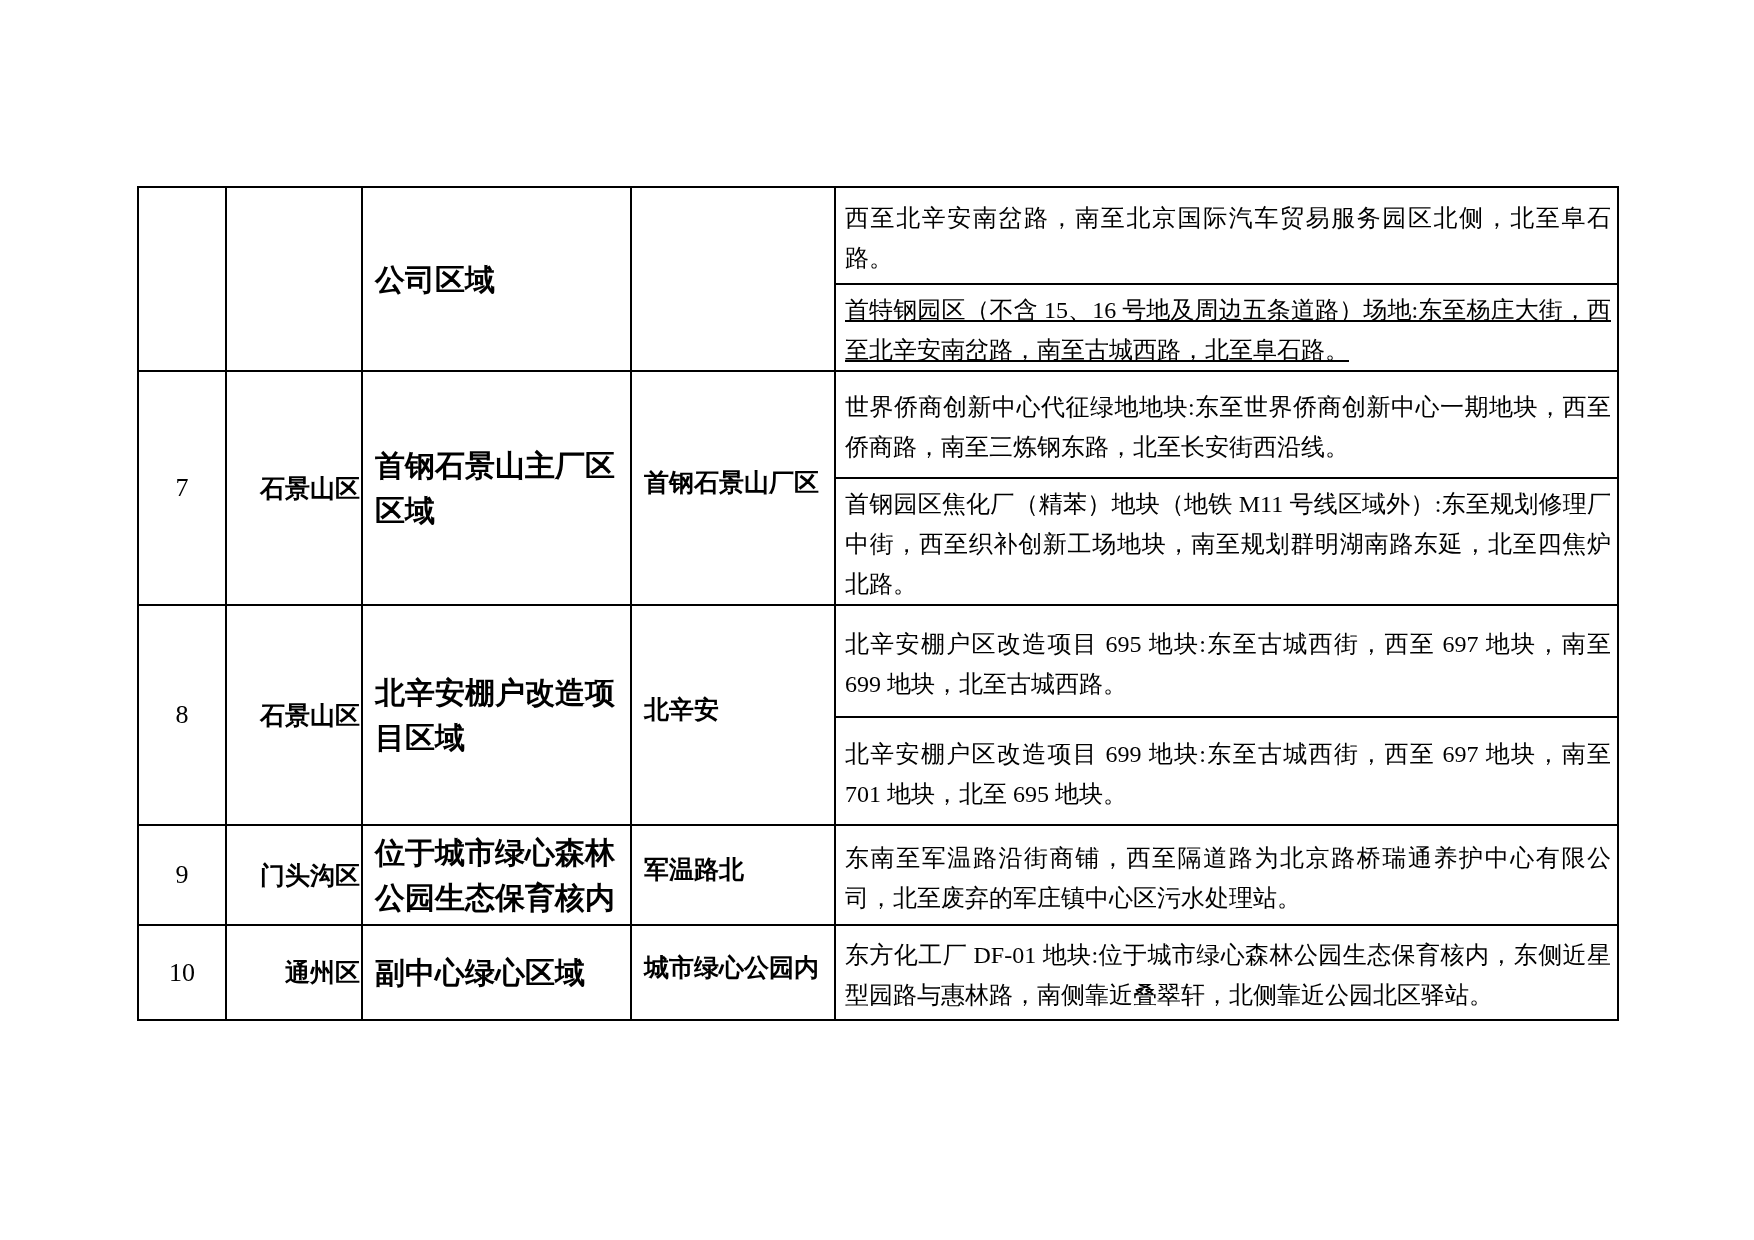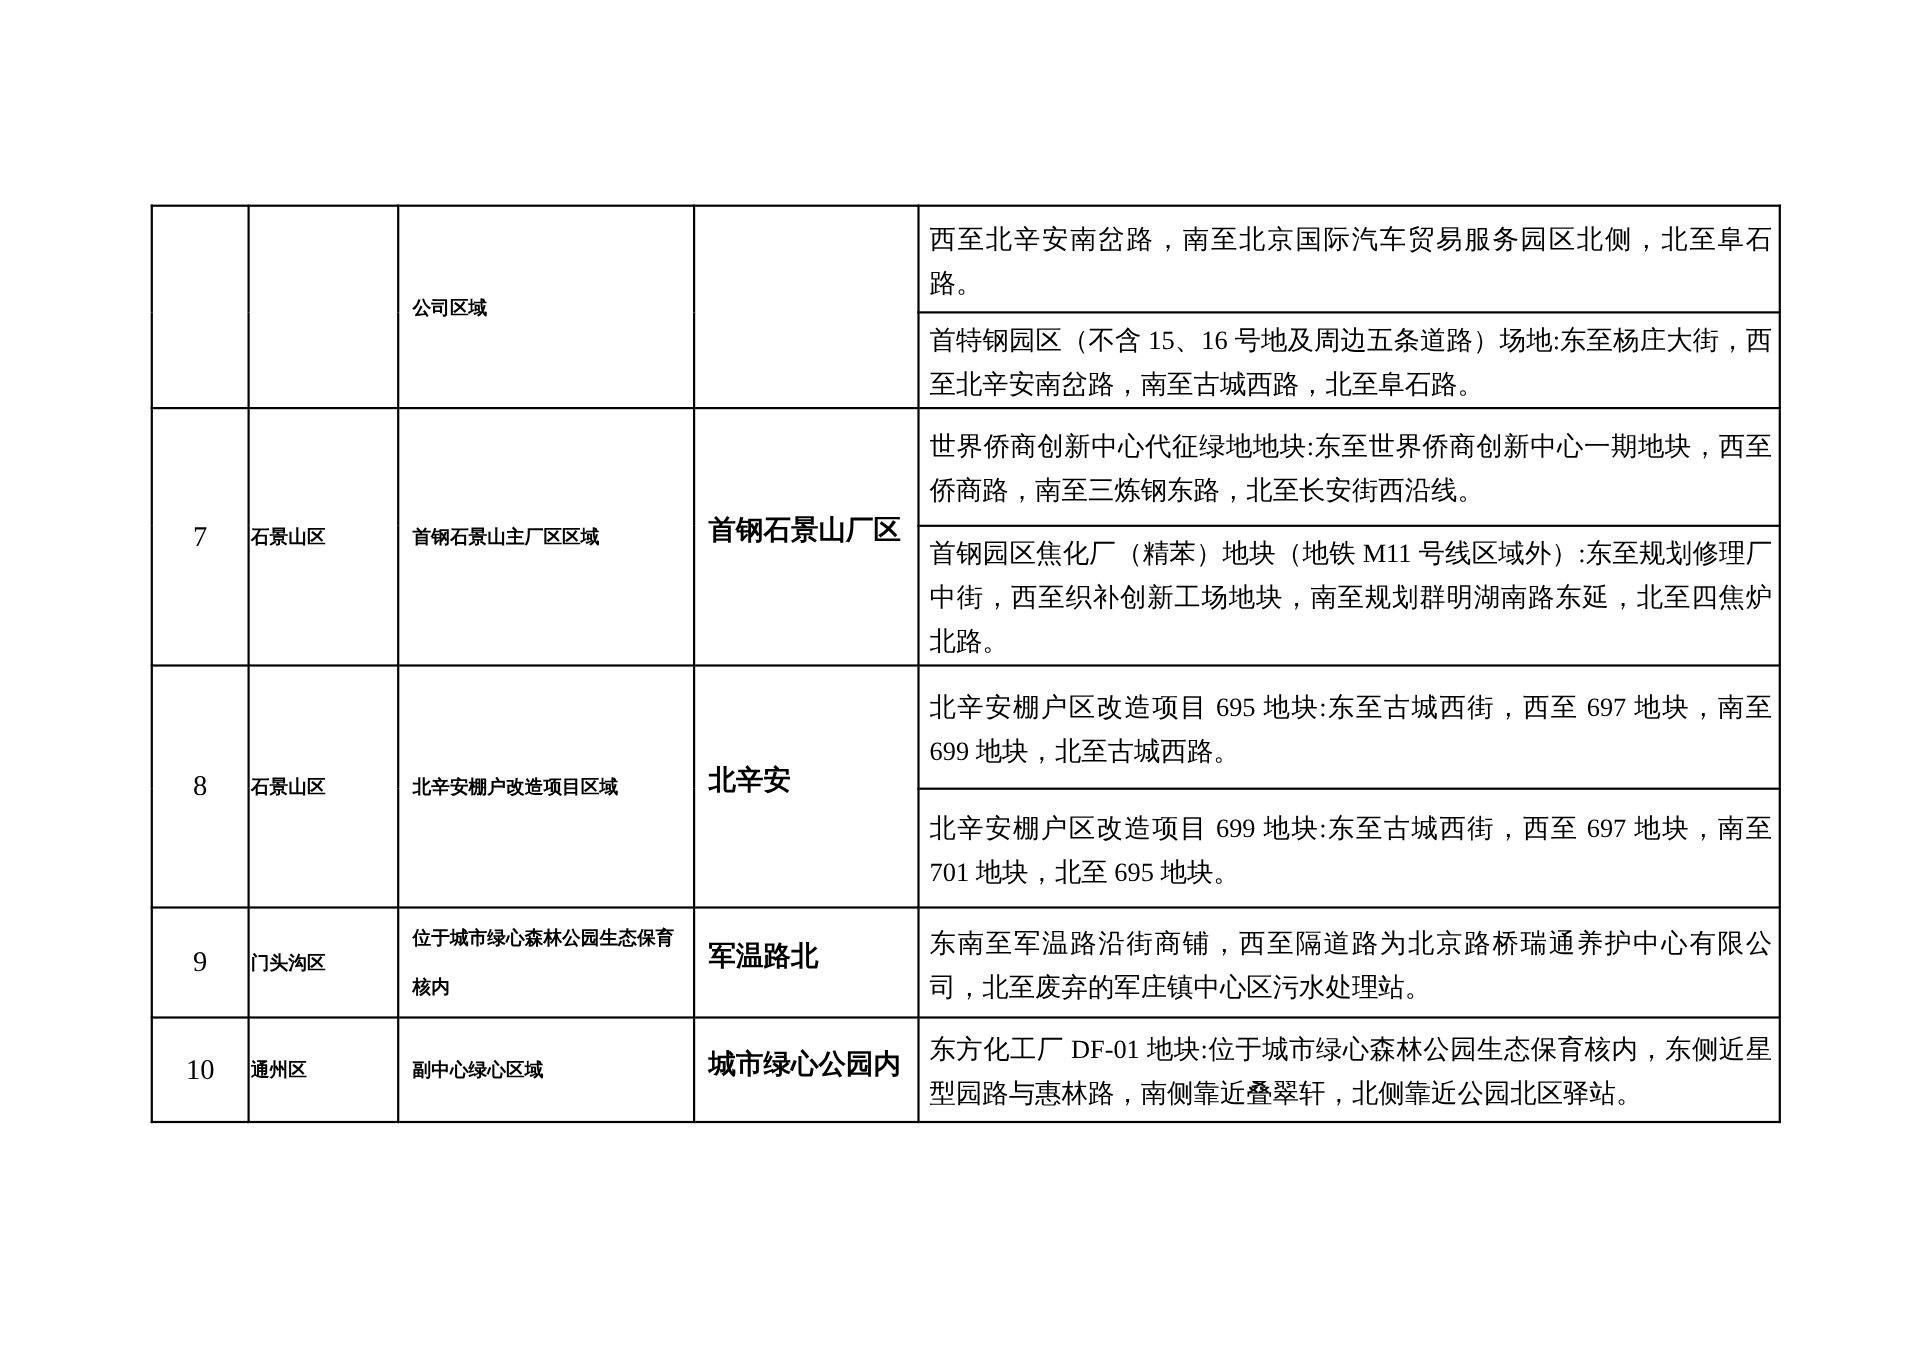--- a/index.html
+++ b/index.html
@@ -33,29 +33,29 @@
     vertical-align: middle;
     overflow: hidden;
     box-sizing: border-box;
   }
   td.col-num {
     text-align: center;
     font-size: 26px;
     font-family: "Liberation Serif", serif;
   }
   td.col-district {
-    text-align: left;
+    text-align: right;
     font-weight: bold;
     font-family: "Liberation Sans", sans-serif;
-    font-size: 17px;
+    font-size: 25px;
   }
   td.col-area {
     font-weight: bold;
     font-family: "Liberation Sans", sans-serif;
-    font-size: 17px;
+    font-size: 30px;
     line-height: 45px;
     padding: 0 10px 0 12px;
   }
   td.col-location {
     font-weight: bold;
     font-family: "Liberation Sans", sans-serif;
     font-size: 25px;
     line-height: 42px;
     padding: 0 8px 12px 12px;
   }
@@ -83,21 +83,21 @@
     </colgroup>
     <tbody id="table-body">
         <tr>
           <td rowspan="2" class="col-num"></td>
           <td rowspan="2" class="col-district"></td>
           <td rowspan="2" class="col-area">公司区域</td>
           <td rowspan="2" class="col-location"></td>
           <td class="col-desc" style="height: 97px;">西至北辛安南岔路，南至北京国际汽车贸易服务园区北侧，北至阜石路。</td>
         </tr>
         <tr>
-          <td class="col-desc" style="height: 78px;">首特钢园区（不含 15、16 号地及周边五条道路）场地:东至杨庄大街，西至北辛安南岔路，南至古城西路，北至阜石路。</td>
+          <td class="col-desc" style="height: 78px; text-decoration: underline;">首特钢园区（不含 15、16 号地及周边五条道路）场地:东至杨庄大街，西至北辛安南岔路，南至古城西路，北至阜石路。</td>
         </tr>
         <tr>
           <td rowspan="2" class="col-num">7</td>
           <td rowspan="2" class="col-district">石景山区</td>
           <td rowspan="2" class="col-area">首钢石景山主厂区区域</td>
           <td rowspan="2" class="col-location">首钢石景山厂区</td>
           <td class="col-desc" style="height: 107px;">世界侨商创新中心代征绿地地块:东至世界侨商创新中心一期地块，西至侨商路，南至三炼钢东路，北至长安街西沿线。</td>
         </tr>
         <tr>
           <td class="col-desc" style="height: 95px; border-radius: 31px;">首钢园区焦化厂（精苯）地块（地铁 M11 号线区域外）:东至规划修理厂中街，西至织补创新工场地块，南至规划群明湖南路东延，北至四焦炉北路。</td>

